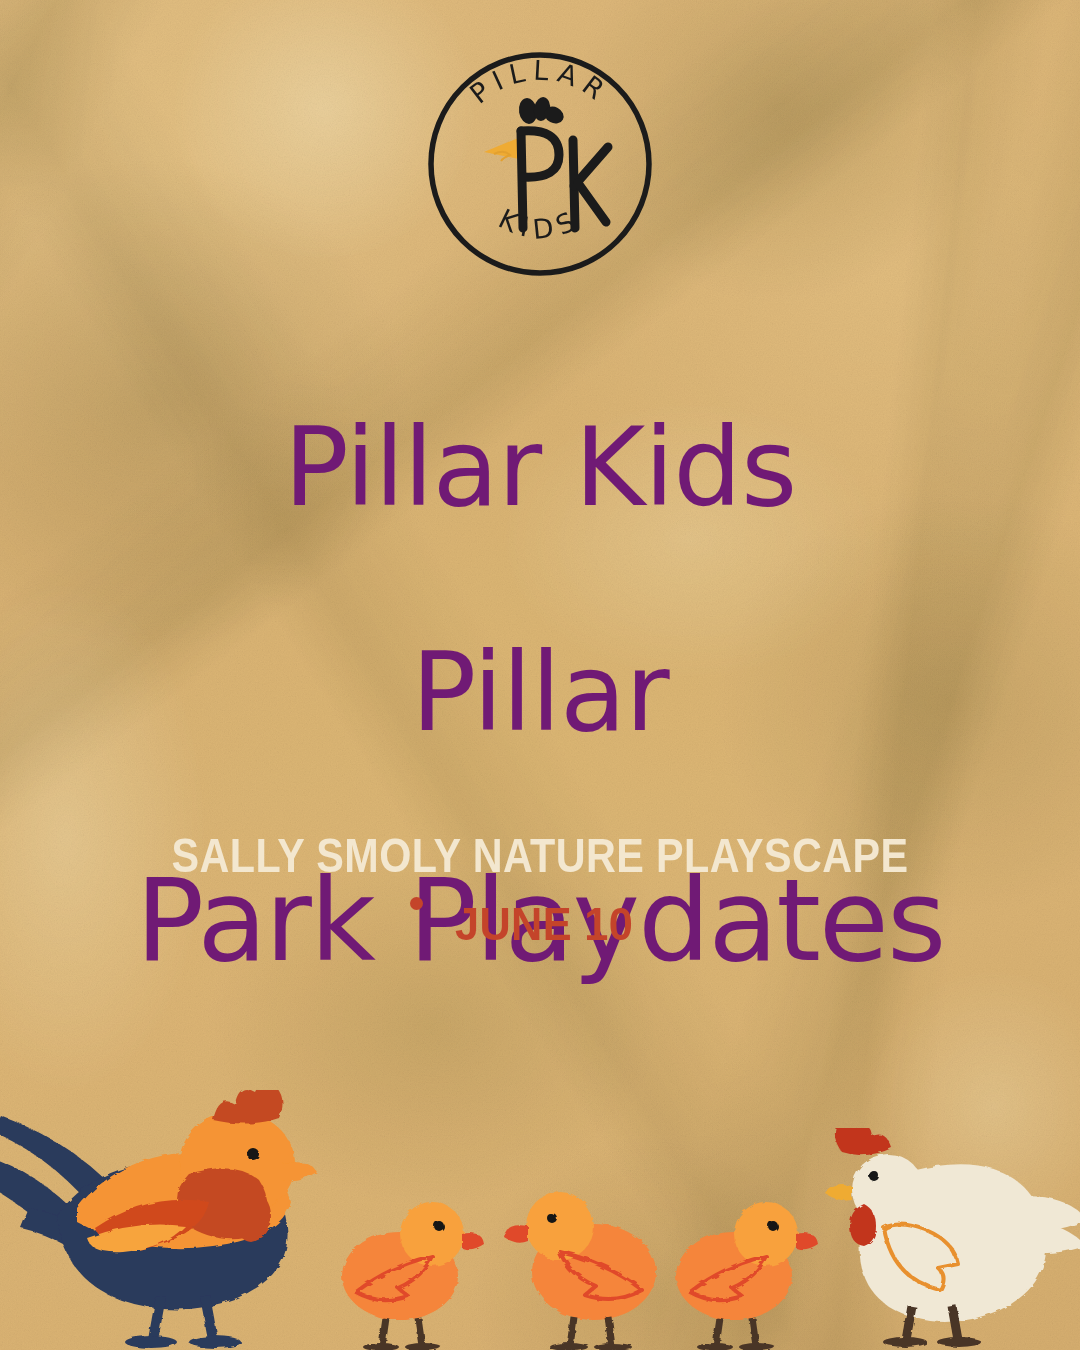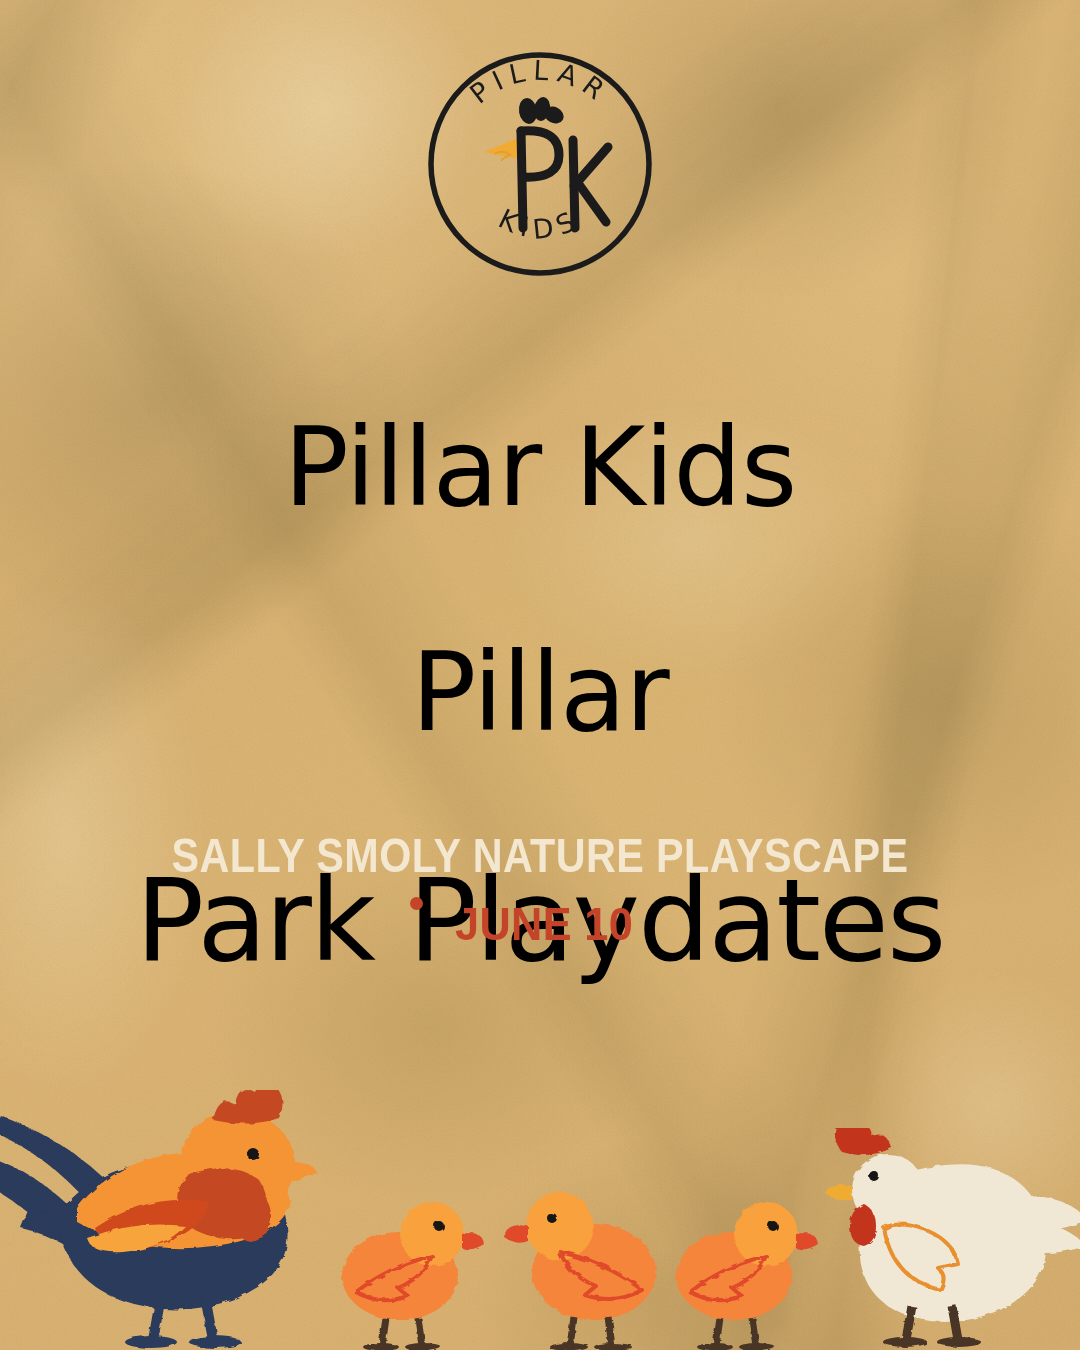--- a/index.html
+++ b/index.html
@@ -70,21 +70,21 @@
   .logo-wrap{
     position:absolute;left:50%;top:52px;transform:translateX(-50%);
     width:224px;height:224px;
   }
   .logo-wrap svg{display:block;width:224px;height:224px;}
 
   
   .headline{
     position:absolute;top:300px;left:0;width:1080px;
     text-align:center;
-    color:#000000;
+    color:#701a75;
     font-family:"DejaVu Sans", sans-serif;
     font-weight:400;
     font-size:108px;
     line-height:1.04;
     letter-spacing:-1px;
     white-space:pre-line;
   }
   .headline .ln{display:block;}
   .headline .ln3{font-size:114px;letter-spacing:-2px;text-align:center;}
 

